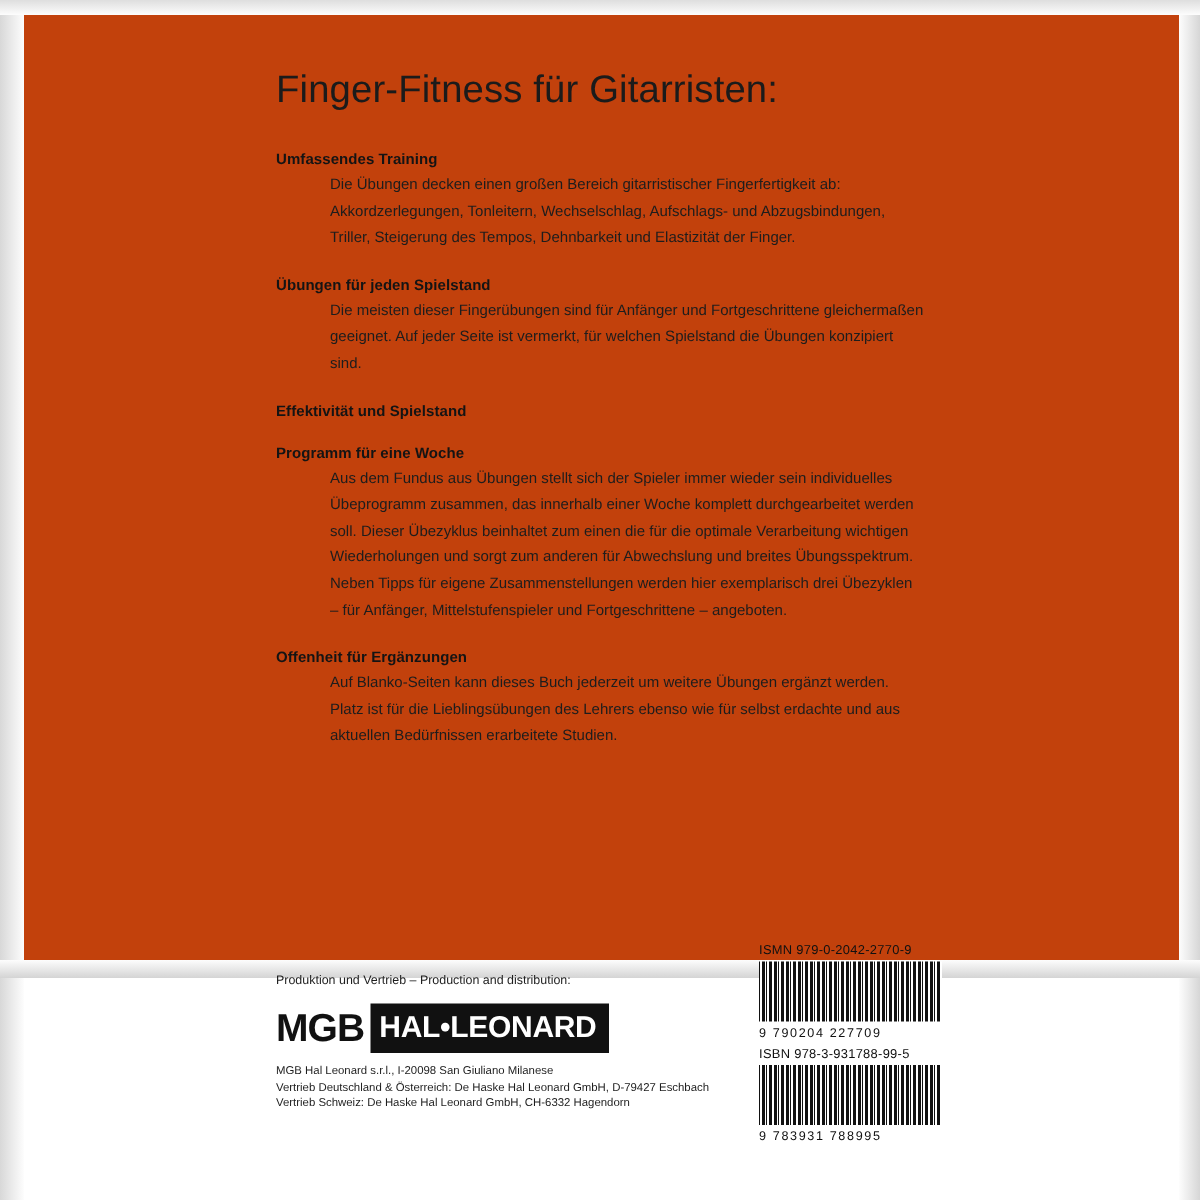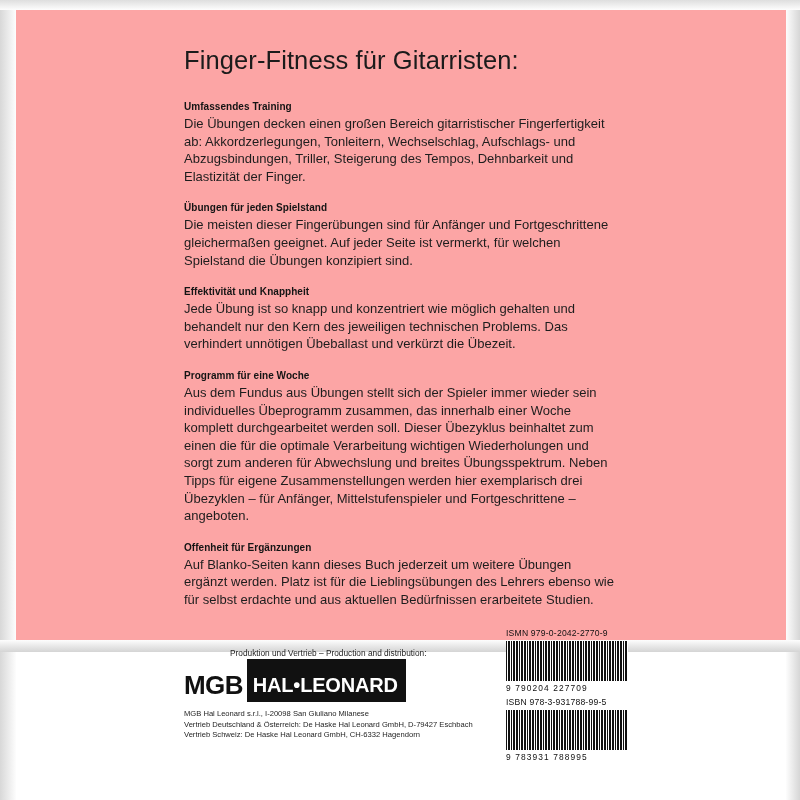--- a/index.html
+++ b/index.html
@@ -12,21 +12,21 @@
     background: #ffffff;
     font-family: "Liberation Sans", sans-serif;
     color: #1a1a1a;
     overflow: hidden;
   }
 
   .page {
     position: relative;
     width: 800px;
     height: 652px;
-    background: #fca5a5;
+    background: #c2410c;
   }
 
   
   .edge-left {
     position: absolute;
     left: 0; top: 0;
     width: 16px; height: 800px;
     background: linear-gradient(to right, #d8d8d8, #fdfdfd);
   }
   .edge-right {
@@ -68,61 +68,61 @@
     margin-bottom: 17px;
   }
   .section-heading {
     font-size: 10px;
     font-weight: bold;
     color: #141414;
     margin-bottom: 3px;
     letter-spacing: 0.05px;
   }
   .section-body {
-    font-size: 13px;
+    font-size: 10px;
     line-height: 17.6px;
     color: #1d1d1d;
     letter-spacing: 0.01px;
+    margin-left: 36px;
   }
 
   
   .publisher {
     position: absolute;
     left: 184px;
     top: 648px;
     width: 300px;
   }
   .prod-line {
     font-size: 8.3px;
     color: #1d1d1d;
     margin-bottom: 11px;
-    margin-left: 46px;
   }
 
   .logo-row {
     display: flex;
-    align-items: flex-end;
+    align-items: flex-start;
     height: 33px;
     margin-bottom: 7px;
   }
   .logo-mgb {
     font-size: 26px;
     font-weight: bold;
     letter-spacing: -0.6px;
     line-height: 33px;
     color: #111;
     padding-right: 4px;
   }
   .logo-hl {
     background: #111;
     color: #fff;
     font-size: 20px;
     font-weight: bold;
     line-height: 33px;
-    padding: 10px 8px 0 6px;
+    padding: 0 8px 0 6px;
     letter-spacing: -0.2px;
     display: inline-block;
   }
 
   .addr {
     font-size: 7.6px;
     line-height: 10.6px;
     color: #1d1d1d;
   }
   .addr .strong {
@@ -184,22 +184,21 @@
       <div class="section-heading">Umfassendes Training</div>
       <div class="section-body">Die Übungen decken einen großen Bereich gitarristischer Fingerfertigkeit ab: Akkordzerlegungen, Tonleitern, Wechselschlag, Aufschlags- und Abzugsbindungen, Triller, Steigerung des Tempos, Dehnbarkeit und Elastizität der Finger.</div>
     </div>
 
     <div class="section">
       <div class="section-heading">Übungen für jeden Spielstand</div>
       <div class="section-body">Die meisten dieser Fingerübungen sind für Anfänger und Fortgeschrittene gleichermaßen geeignet. Auf jeder Seite ist vermerkt, für welchen Spielstand die Übungen konzipiert sind.</div>
     </div>
 
     <div class="section">
-      <div class="section-heading">Effektivität und Knappheit</div>
-      <div class="section-body">Jede Übung ist so knapp und konzentriert wie möglich gehalten und behandelt nur den Kern des jeweiligen technischen Problems. Das verhindert unnötigen Übeballast und verkürzt die Übezeit.</div>
+      <div class="section-heading">Effektivität und Spielstand</div>
     </div>
 
     <div class="section">
     </div>
 
     <div class="section">
       <div class="section-heading">Programm für eine Woche</div>
       <div class="section-body">Aus dem Fundus aus Übungen stellt sich der Spieler immer wieder sein individuelles Übeprogramm zusammen, das innerhalb einer Woche komplett durchgearbeitet werden soll. Dieser Übezyklus beinhaltet zum einen die für die optimale Verarbeitung wichtigen Wiederholungen und sorgt zum anderen für Abwechslung und breites Übungsspektrum. Neben Tipps für eigene Zusammenstellungen werden hier exemplarisch drei Übezyklen – für Anfänger, Mittelstufenspieler und Fortgeschrittene – angeboten.</div>
     </div>
 

